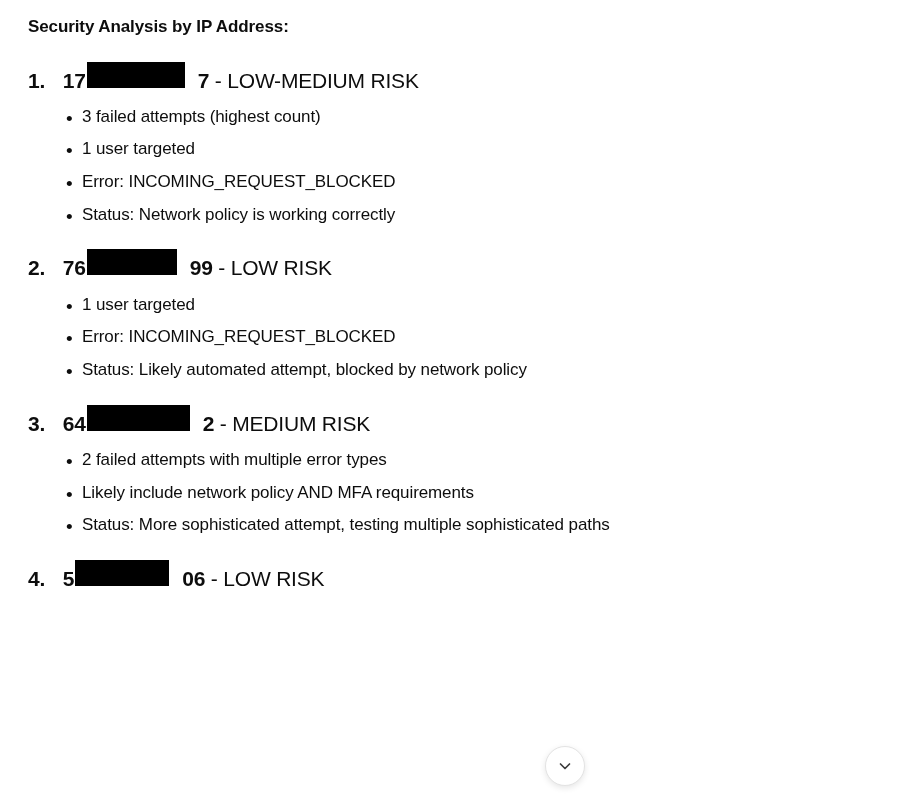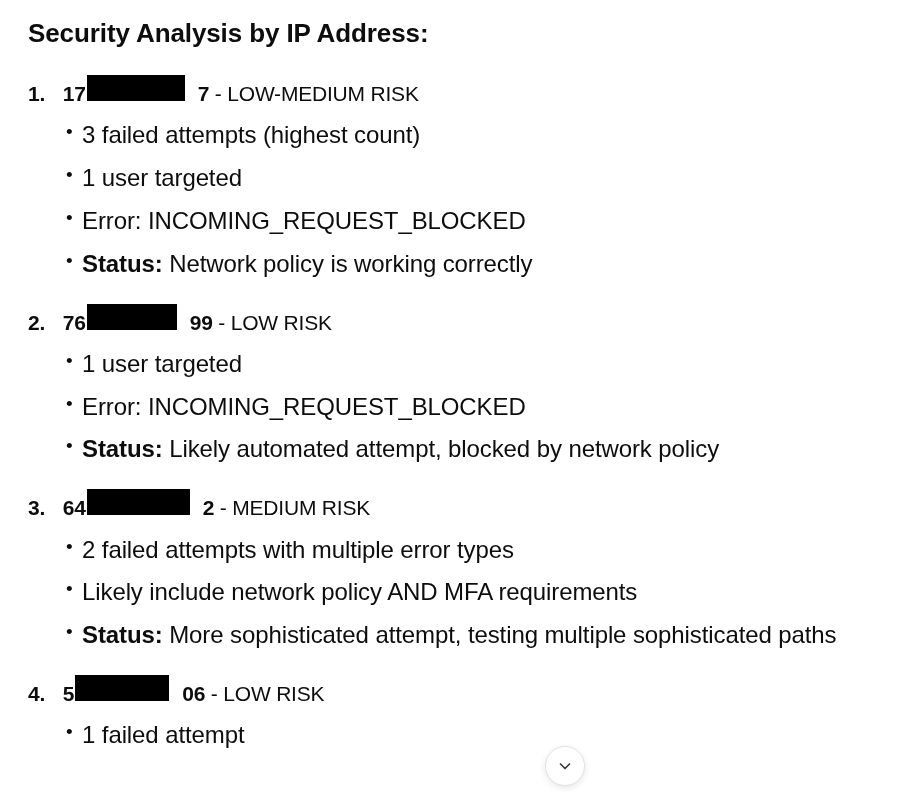--- a/index.html
+++ b/index.html
@@ -16,21 +16,21 @@
     overflow: hidden;
   }
   .page {
     position: relative;
     width: 900px;
     height: 807px;
     box-sizing: border-box;
     padding: 14px 28px 0 28px;
   }
   .doc-title {
-    font-size: 26px;
+    font-size: 17px;
     font-weight: bold;
     line-height: 1.5;
     margin: 0 0 16px 0;
     letter-spacing: -0.1px;
   }
   .ip-section {
     margin-bottom: 2px;
   }
   .ip-heading {
     font-size: 21px;
@@ -65,36 +65,36 @@
     font-weight: normal;
     white-space: pre;
   }
   ul.bullets {
     list-style: none;
     margin: 0 0 4px 0;
     padding: 0;
   }
   ul.bullets li {
     position: relative;
-    font-size: 24px;
+    font-size: 17px;
     line-height: 1.45;
     padding: 0 0 0 54px;
     margin: 0 0 8px 0;
     letter-spacing: -0.1px;
   }
   ul.bullets li::before {
     content: "•";
     position: absolute;
     left: 38px;
     top: 0;
     font-size: 19px;
     line-height: 1.45;
   }
   ul.bullets li .lbl {
-    font-weight: bold;
+    font-weight: normal;
     text-align: right;
   }
   .scroll-button {
     position: absolute;
     left: 545px;
     top: 746px;
     width: 40px;
     height: 40px;
     border-radius: 50%;
     background: #ffffff;
@@ -166,23 +166,20 @@
       </div>
       <div class="ip-section">
         <div class="ip-heading">
           <span class="idx">4. </span>
           <span class="ip-prefix">5</span>
           <span class="redacted" style="width: 94px;"></span>
           <span class="ip-suffix">06</span>
           <span class="sep"> - </span>
           <span class="risk">LOW RISK</span>
         </div>
-        <ul class="bullets">
-          <li><span>1 failed attempt</span></li>
-        </ul>
       </div>
     </div>
 
   <div class="scroll-button">
     <span>
       <svg width="18" height="18" viewBox="0 0 18 18" aria-hidden="true">
         <path d="M4.5 7 L9 11.5 L13.5 7" fill="none" stroke="#3c3c3c" stroke-width="1.7" stroke-linecap="round" stroke-linejoin="round"></path>
       </svg>
     </span>
   </div>

